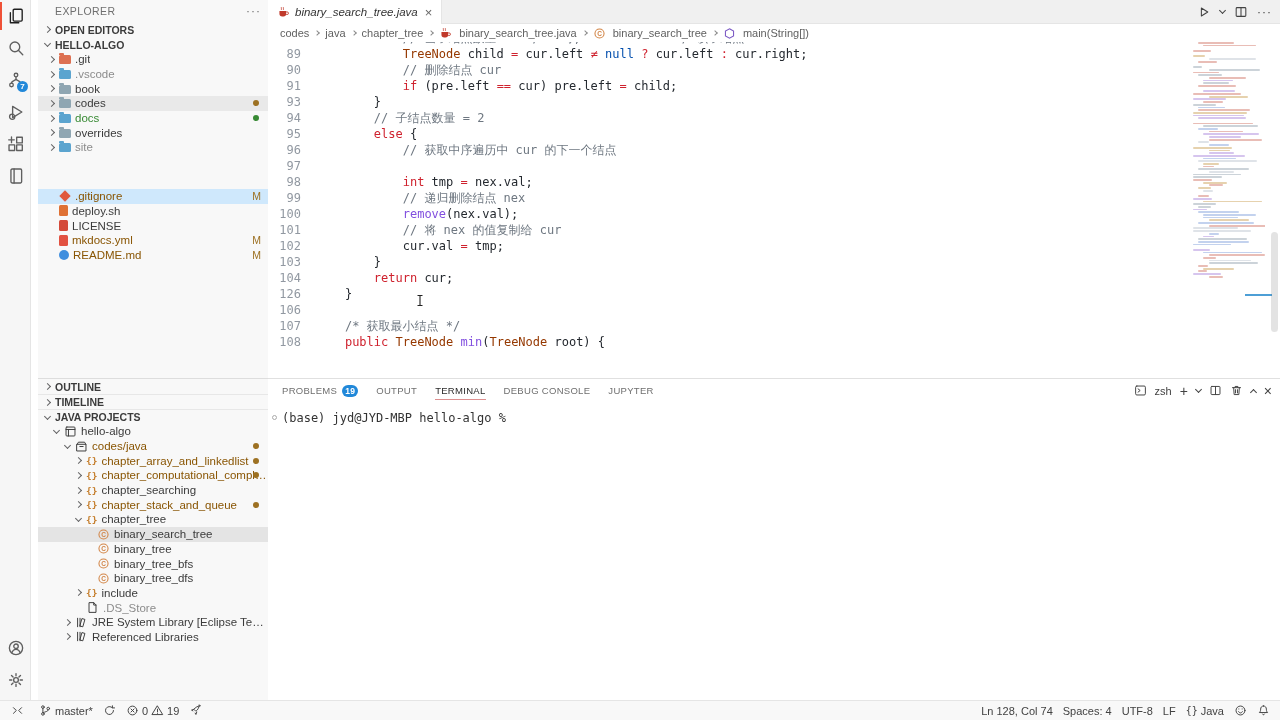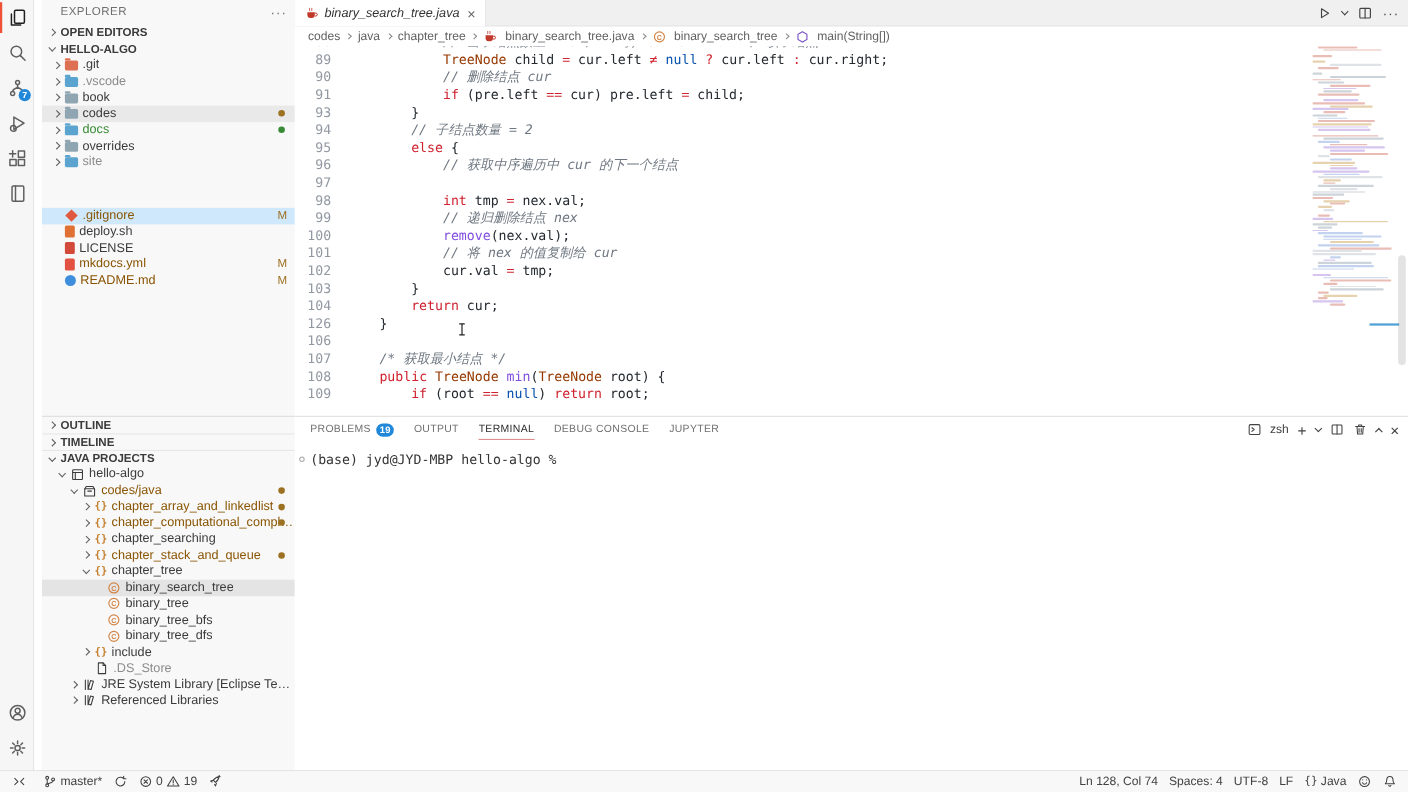--- a/index.html
+++ b/index.html
@@ -54,21 +54,21 @@
   .breadcrumbs{height:18px;display:flex;align-items:center;font-size:11px;color:#616161;padding-left:12px;flex:none;background:#fff;white-space:nowrap;}
   .bc-sep{display:inline-block;width:4px;height:4px;border-right:1px solid #8a8a8a;border-bottom:1px solid #8a8a8a;transform:rotate(-45deg);margin:0 6px;}
   .bc-ic{margin-right:4px;display:inline-flex;}
   .bc-ic svg{width:12px;height:12px;}
   
   .editor{position:relative;flex:1;overflow:hidden;background:#fff;}
   .code{position:absolute;left:0;top:-12px;right:90px;font-family:"DejaVu Sans Mono",monospace;font-size:12px;line-height:16px;white-space:pre;}
   .cl{height:16px;display:flex;}
   .ln{display:inline-block;width:33px;text-align:right;color:#9198a1;flex:none;margin-right:15px;}
   .tk-k{color:#cf222e;}.tk-o{color:#cf222e;}.tk-t{color:#953800;}.tk-f{color:#8250df;}
-  .tk-c{color:#6e7781;font-style:italic;}.tk-p{color:#24292f;}.tk-n{color:#0550ae;}
+  .tk-c{color:#6e7781;}.tk-p{color:#24292f;}.tk-n{color:#0550ae;}
   .minimap{position:absolute;left:925px;top:0;width:72px;height:330px;overflow:hidden;}
   .mm-bar{height:1.8px;margin-bottom:0.9px;border-radius:1px;}
   .ov-line{position:absolute;left:977px;width:27px;top:252px;height:2px;background:#4d9fd6;}
   .scroll-thumb{position:absolute;right:2px;top:190px;width:7px;height:100px;background:rgba(100,100,100,.18);border-radius:4px;}
   .ibeam{position:absolute;left:148px;top:251px;}
   
   .panel{height:322px;flex:none;border-top:1px solid #e0e0e0;background:#fff;position:relative;}
   .panel-header{height:23px;display:flex;align-items:center;justify-content:space-between;padding:0 8px 0 14px;}
   .ptabs{display:flex;align-items:center;gap:18px;height:100%;}
   .ptab{display:flex;align-items:center;gap:5px;font-size:9.5px;letter-spacing:.3px;color:#6f6f6f;height:100%;position:relative;cursor:pointer;}
@@ -532,22 +532,20 @@
    </div><div class="cl">
      <span class="ln">104</span><span>        <span class="tk-k">return</span><span class="tk-p"> cur;</span></span>
    </div><div class="cl">
      <span class="ln">126</span><span>    <span class="tk-p">}</span></span>
    </div><div class="cl">
      <span class="ln">106</span><span></span>
    </div><div class="cl">
      <span class="ln">107</span><span>    <span class="tk-c">/* 获取最小结点 */</span></span>
    </div><div class="cl">
      <span class="ln">108</span><span>    <span class="tk-k">public</span><span class="tk-p"> </span><span class="tk-t">TreeNode</span><span class="tk-p"> </span><span class="tk-f">min</span><span class="tk-p">(</span><span class="tk-t">TreeNode</span><span class="tk-p"> root) {</span></span>
-   </div><div class="cl">
-     <span class="ln">109</span><span>        <span class="tk-k">if</span><span class="tk-p"> (root </span><span class="tk-o">==</span><span class="tk-p"> </span><span class="tk-n">null</span><span class="tk-p">) </span><span class="tk-k">return</span><span class="tk-p"> root;</span></span>
    </div></div>
       <div class="minimap" id="minimap">
           <div class="mm-bar" style="margin-left:5px;width:36.19918394088745px;background:#e9bdb6"></div>
           <div class="mm-bar" style="margin-left:10px;width:53.23446464538574px;background:#e9bdb6"></div>
           <div class="mm-bar"></div>
           <div class="mm-bar" style="margin-left:0px;width:18.0544410943985px;background:#e9bdb6"></div>
           <div class="mm-bar"></div>
           <div class="mm-bar" style="margin-left:0px;width:11.743661805987358px;background:#e6d2ae"></div>
           <div class="mm-bar" style="margin-left:16px;width:46.54363203048706px;background:#dfe3e8"></div>
           <div class="mm-bar" style="margin-left:5px;width:18.602730751037598px;background:#e9bdb6"></div>

